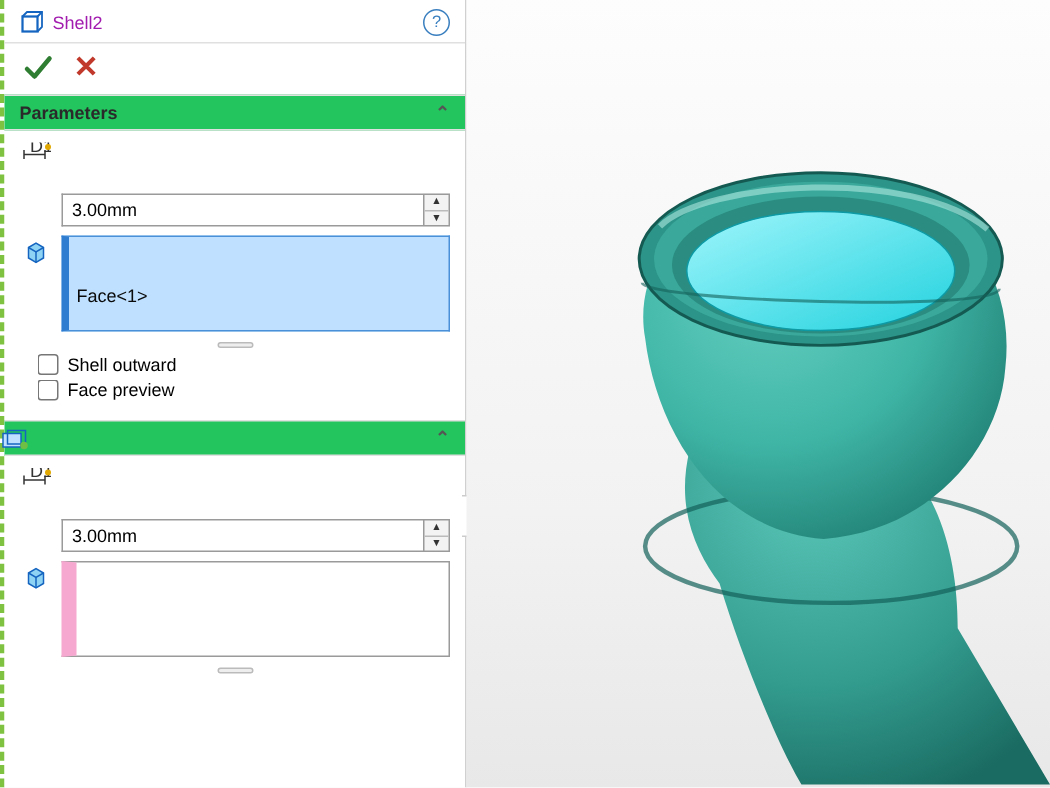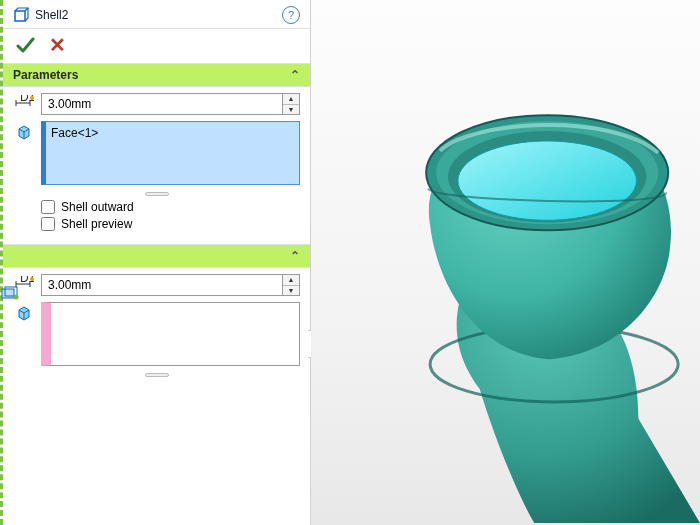--- a/index.html
+++ b/index.html
@@ -2,41 +2,41 @@
 <html><head>
 <meta charset="utf-8">
 <style>
   * { box-sizing: border-box; margin: 0; padding: 0; font-family: "Segoe UI", Arial, sans-serif; font-size: 12px; }
   html, body { width: 700px; height: 525px; overflow: hidden; background: #f5f5f5; }
   .app { display: flex; width: 700px; height: 525px; border-left: 3px dashed #7fc241; background: #fff; }
   .panel { width: 308px; background: #fff; border-right: 1px solid #d0d0d0; position: relative; }
   .viewport { flex: 1; position: relative; background: linear-gradient(180deg, #fdfdfd 0%, #f2f2f2 65%, #e8e8e8 100%); overflow: hidden; }
   .header { display: flex; align-items: center; padding: 6px 10px 4px 10px; gap: 6px; border-bottom: 1px solid #e0e0e0; }
   .feature-icon { width:16px; height:16px; display:inline-flex; align-items:center; justify-content:center;}
-  .feature-title { font-weight: 400; color:#0f172a; }
+  .feature-title { font-weight: 400; color:#a21caf; }
   .help-icon { margin-left:auto; width:18px; height:18px; border:1px solid #3a7fbf; border-radius:50%; color:#3a7fbf; display:flex; align-items:center; justify-content:center; font-size:11px; cursor:pointer;}
   .okcancel { display:flex; gap:14px; padding: 6px 12px 8px 12px; align-items:center; }
   .ok-btn svg { display:block; }
   .x-btn { font-size:20px; color:#c0392b; font-weight:bold; line-height:1; cursor:pointer; }
-  .section-head { display:flex; align-items:center; background:#bef264; padding:4px 10px; font-weight:700; color:#2a2a2a; border-top:1px solid #e0e0e0; border-bottom:1px solid #e0e0e0; cursor:pointer;}
+  .section-head { display:flex; align-items:center; background:#22c55e; padding:4px 10px; font-weight:700; color:#2a2a2a; border-top:1px solid #e0e0e0; border-bottom:1px solid #e0e0e0; cursor:pointer;}
   .section-head .caret { margin-left:auto; color:#555; font-size:12px;}
   .section-body { padding:6px 10px 10px 10px; }
   .row { display:flex; align-items:flex-start; gap:6px; margin-bottom:6px; }
   .slot-icon { width:22px; display:flex; justify-content:center; padding-top:2px;}
-  .dim-input { flex:1; display:flex; }
+  .dim-input { flex:1; display:flex;margin-top:36px; }
   .dim-input input { flex:1; border:1px solid #9a9a9a; border-right:none; padding:3px 6px; height:22px; background:#fff;}
   .spinner { width:18px; height:22px; border:1px solid #9a9a9a; display:flex; flex-direction:column; background:#f3f3f3;}
   .spinner div { flex:1; display:flex; align-items:center; justify-content:center; font-size:7px; color:#333; cursor:pointer; border-bottom:1px solid #bbb;}
   .spinner div:last-child{border-bottom:none;}
   .face-list { flex:1; height:64px; border:1px solid #4a90d9; background:#bfe1ff; padding:3px 5px; position:relative; border-left:5px solid #2f7dd1;}
-  .face-list .item { color:#0a0a0a; line-height:16px;}
+  .face-list .item { color:#0a0a0a; line-height:16px;margin-top:28px;}
   .pink-list { flex:1; height:64px; border:1px solid #9a9a9a; background:#fff; padding:3px 5px; border-left:10px solid #f7a8d0;}
   .grab { height:6px; display:flex; justify-content:center; align-items:center; }
   .grab span{ width:24px; height:4px; border:1px solid #bbb; border-radius:2px; background:#eee;}
-  .chk { display:flex; align-items:center; gap:6px; margin:3px 0 3px 28px;}
+  .chk { display:flex; align-items:center; gap:6px; margin:3px 0 3px 12px;}
   .chk input { width:14px; height:14px; }
   .cube-ico svg{display:block;}
   .side-tab { position:absolute; top:330px; right:-10px; width:12px; height:28px; background:#fff; border:1px solid #ccc; border-left:none; border-radius:0 4px 4px 0; display:flex; align-items:center; justify-content:center; cursor:pointer;}
   .side-tab::after{content:"‹"; color:#888; font-size:10px;}
   .mt-icon { position:absolute; left:-2px; top:286px; }
 </style>
 </head>
 <body>
 
 <div class="app">
@@ -103,21 +103,21 @@
       <div class="grab">
           <span></span>
         </div>
 
       <label class="chk">
         <input type="checkbox" style="">
         <span>Shell outward</span>
       </label>
       <label class="chk">
         <input type="checkbox" style="">
-        <span>Shell preview</span>
+        <span>Face preview</span>
       </label>
     </div>
 
     <div class="section-head">
       <span class="caret">⌃</span>
     </div>
 
     <span class="mt-icon">
       <svg width="18" height="14" viewBox="0 0 18 14">
         <rect x="1" y="3" width="12" height="9" fill="#bfe1ff" stroke="#1565c0"></rect>

